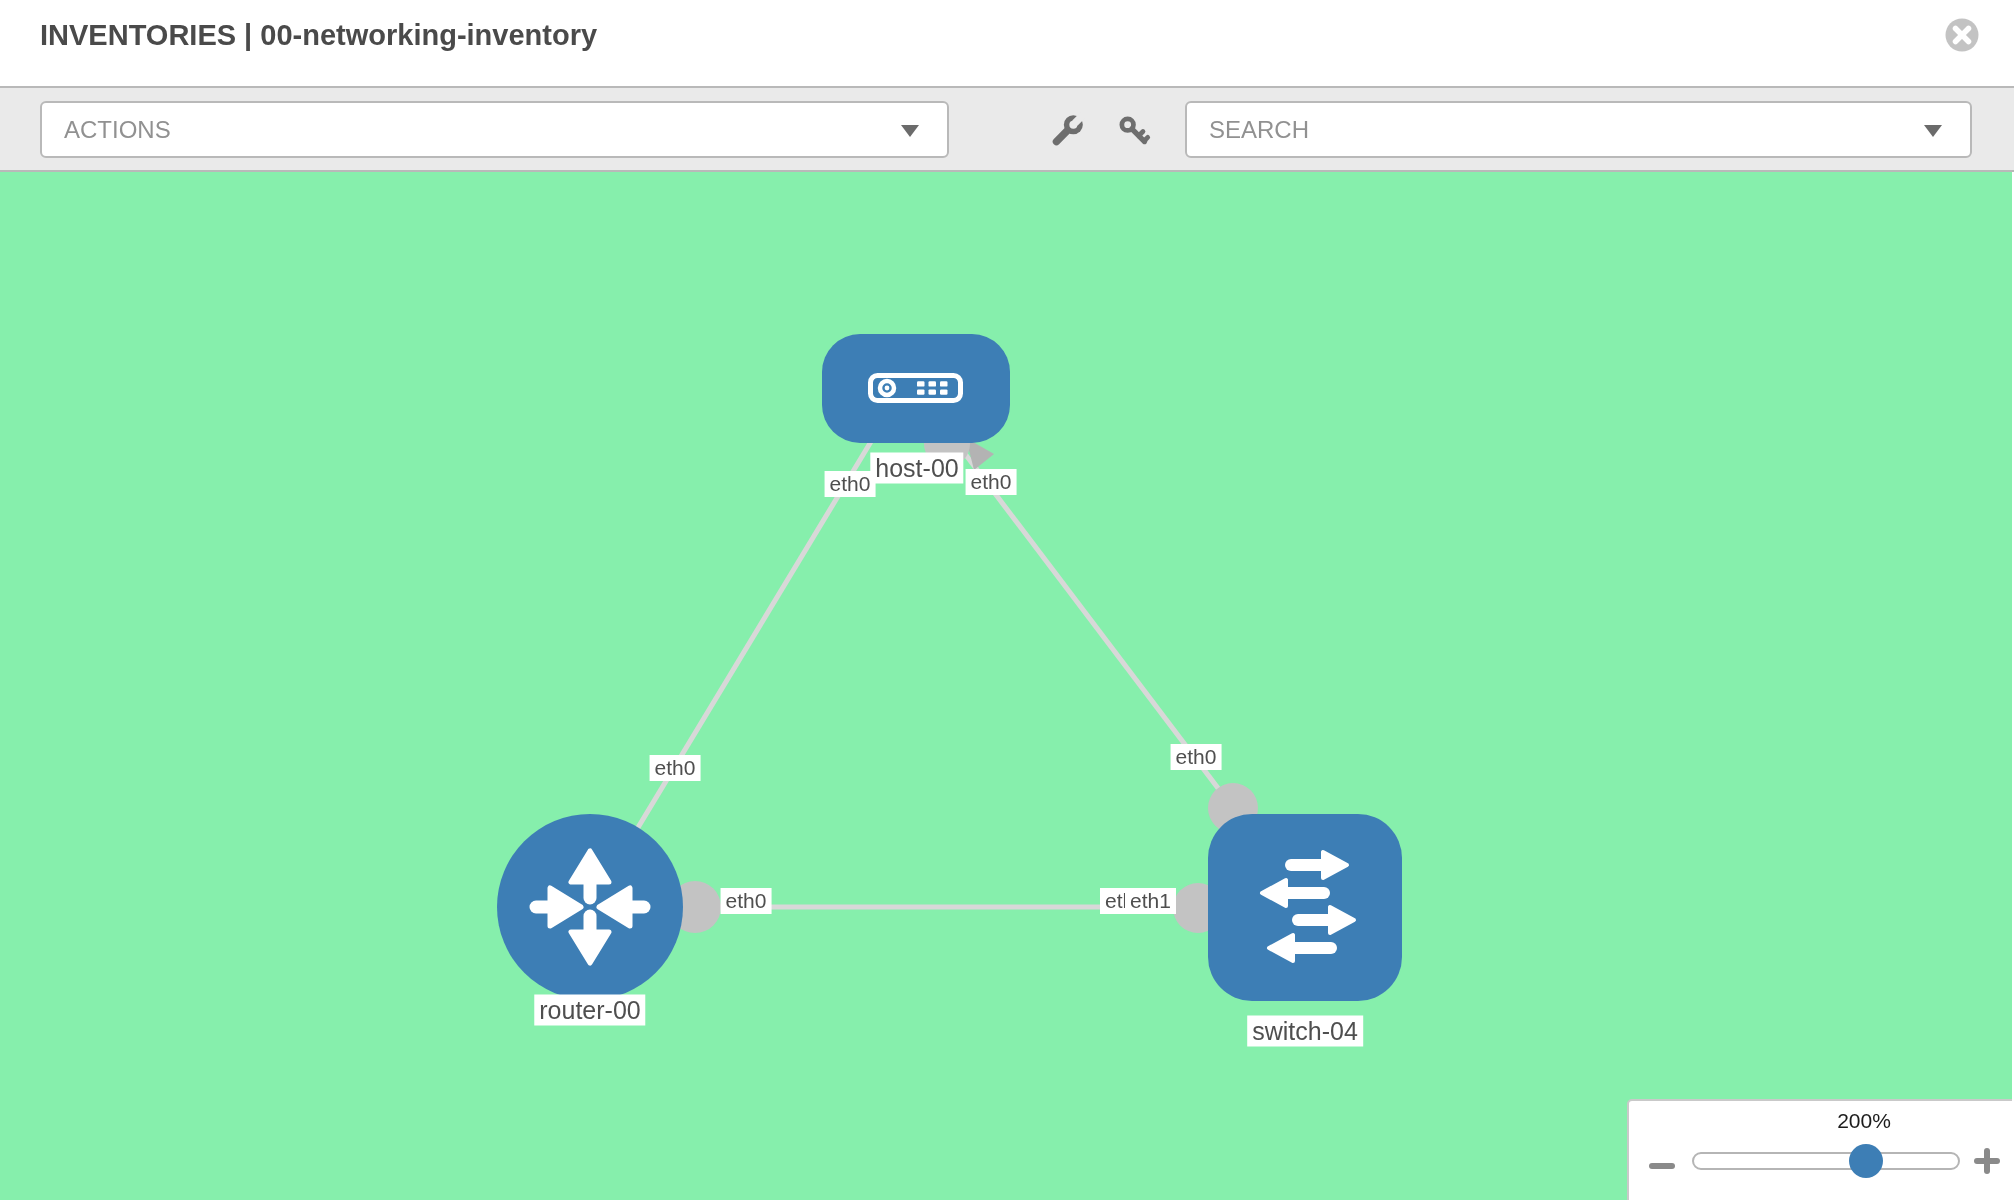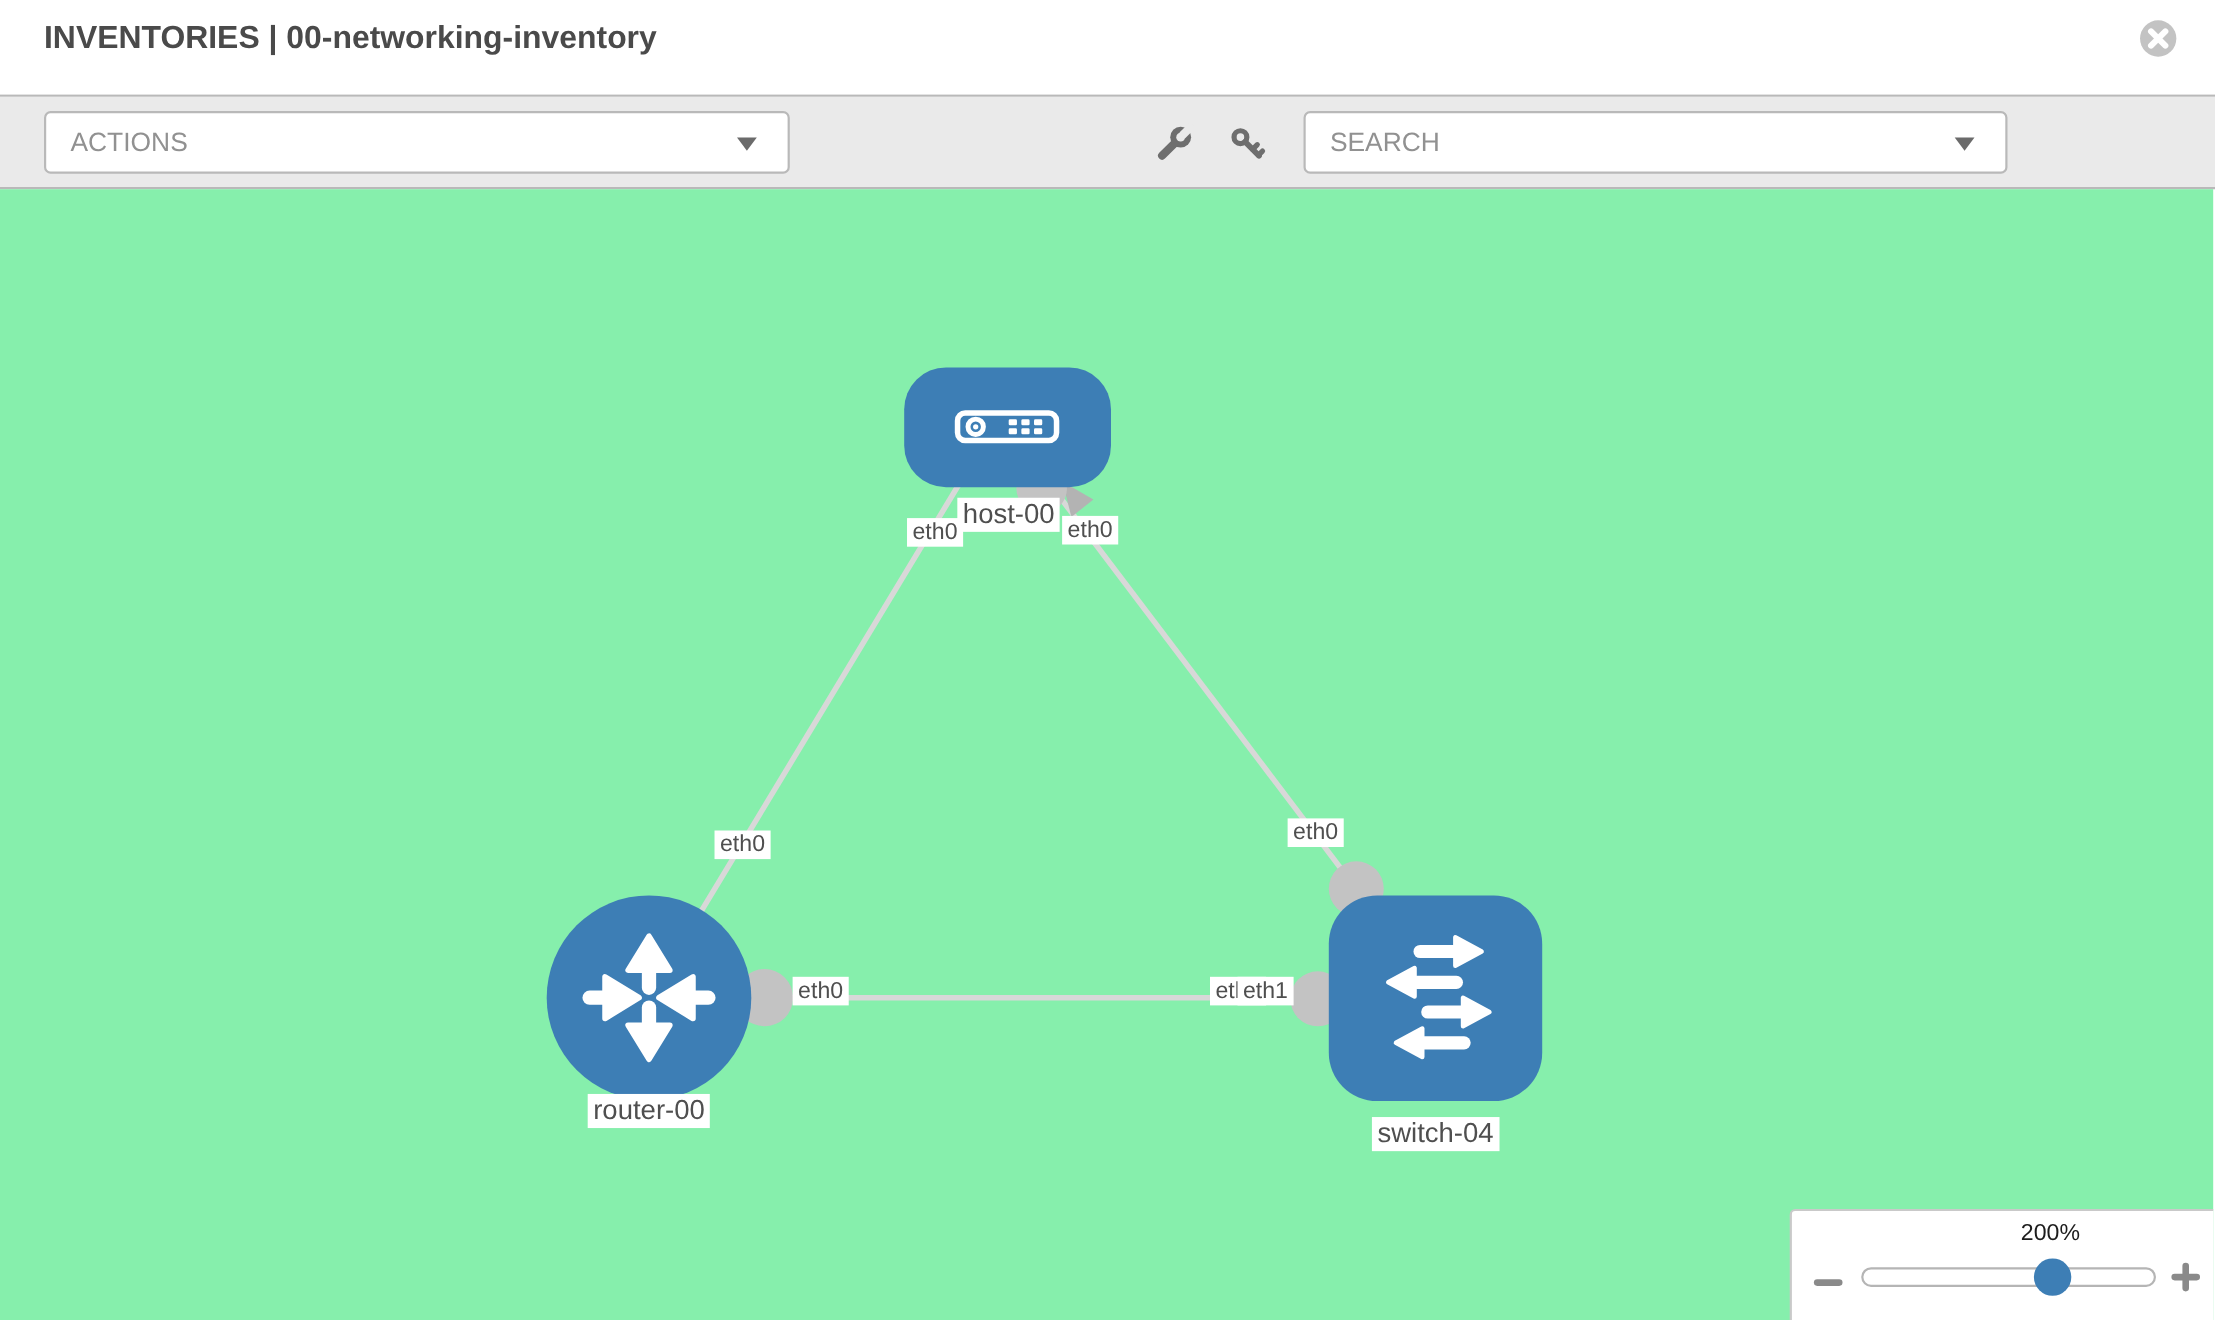--- a/index.html
+++ b/index.html
@@ -17,22 +17,22 @@
   
   .toolbar { position:relative; height:84px; background:#eaeaea;
     border-bottom:2px solid #b9b9b9; }
   .select { position:absolute; top:13px; height:57px; background:#fff;
     border:2px solid #b9b9b9; border-radius:6px; cursor:pointer; }
   .select .sel-label { position:absolute; left:22px; top:0; line-height:53px;
     font-size:24px; color:#919191; }
   .caret { position:absolute; right:28px; top:22px; width:0; height:0;
     border-left:9px solid transparent; border-right:9px solid transparent;
     border-top:12px solid #6b6b6b; }
-  .actions { left:40px; width:678px; }
-  .search  { left:1185px; width:640px; }
+  .actions { left:40px; width:909px; }
+  .search  { left:1185px; width:787px; }
   .tool-btn { position:absolute; top:24px; width:38px; height:38px;
     background:none; border:none; cursor:pointer; }
   .tool-btn.wrench { left:1048px; }
   .tool-btn.keyb   { left:1115px; }
 
   
   .canvas { position:relative; width:2012px; height:1044px; background:#86efac;
     overflow:hidden;text-align:center; }
   .graph { position:absolute; left:0; top:0; }
 

